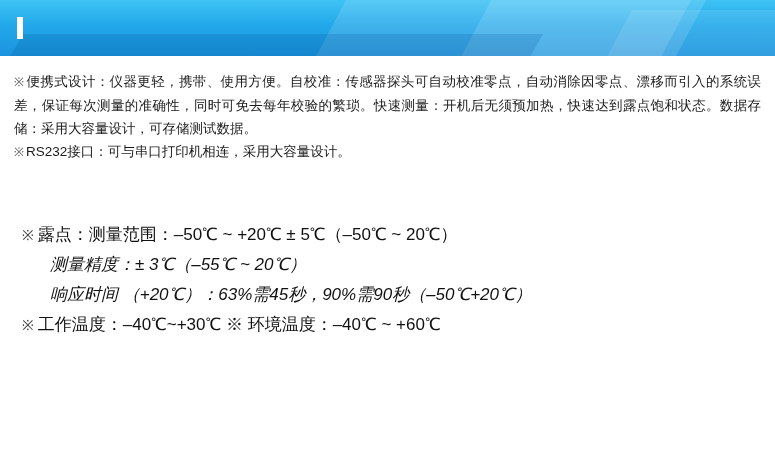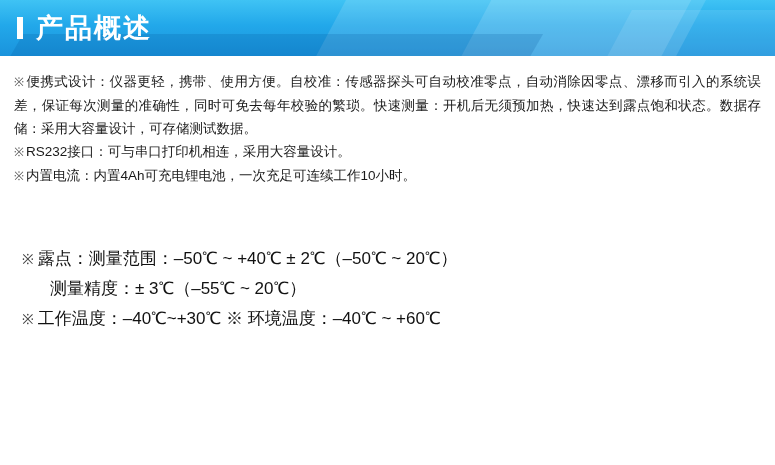--- a/index.html
+++ b/index.html
@@ -114,57 +114,57 @@
     color: #111111;
     white-space: nowrap;
   }
   .spec-row .mark {
     font-size: 14px;
     color: #444444;
     padding-right: 4px;
   }
   .spec-indent {
     padding-left: 28px;
+    font-style: italic;
   }
 </style>
 </head>
 <body>
 
 <div class="page">
 
   <div class="banner">
     <div class="sheen-a"></div>
     <div class="sheen-b"></div>
     <div class="sheen-c"></div>
     <div class="dark-wedge"></div>
     <div class="bar-mark"></div>
-    <div class="title">产品概述</div>
   </div>
 
   <div class="overview">
     <div class="ov-line">
       <span class="mark">※</span><span>便携式设计：仪器更轻，携带、使用方便。自校准：传感器探头可自动校准零点，自动消除因零点、漂移而引入的系统误差，保证每次测量的准确性，同时可免去每年校验的繁琐。快速测量：开机后无须预加热，快速达到露点饱和状态。数据存储：采用大容量设计，可存储测试数据。</span>
     </div>
     <div class="ov-line">
       <span class="mark">※</span><span>RS232接口：可与串口打印机相连，采用大容量设计。</span>
     </div>
-    <div class="ov-line">
-      <span class="mark">※</span><span>内置电流：内置4Ah可充电锂电池，一次充足可连续工作10小时。</span>
-    </div>
   </div>
 
   <div class="gap"></div>
 
 
   <div class="specs">
     <div class="spec-row">
-      <span class="mark">※</span><span>露点：测量范围：–50℃ ~ +40℃    ± 2℃（–50℃ ~ 20℃）</span>
+      <span class="mark">※</span><span>露点：测量范围：–50℃ ~ +20℃    ± 5℃（–50℃ ~ 20℃）</span>
     </div>
     <div class="spec-row spec-indent">
       <span>测量精度：± 3℃（–55℃ ~ 20℃）</span>
+    </div>
+    <div class="spec-row spec-indent">
+      <span>响应时间 （+20℃）：63%需45秒，90%需90秒（–50℃+20℃）</span>
     </div>
     <div class="spec-row">
       <span class="mark">※</span><span>工作温度：–40℃~+30℃        ※ 环境温度：–40℃ ~ +60℃</span>
     </div>
 
   </div>
 
 </div>
 
 </body></html>

